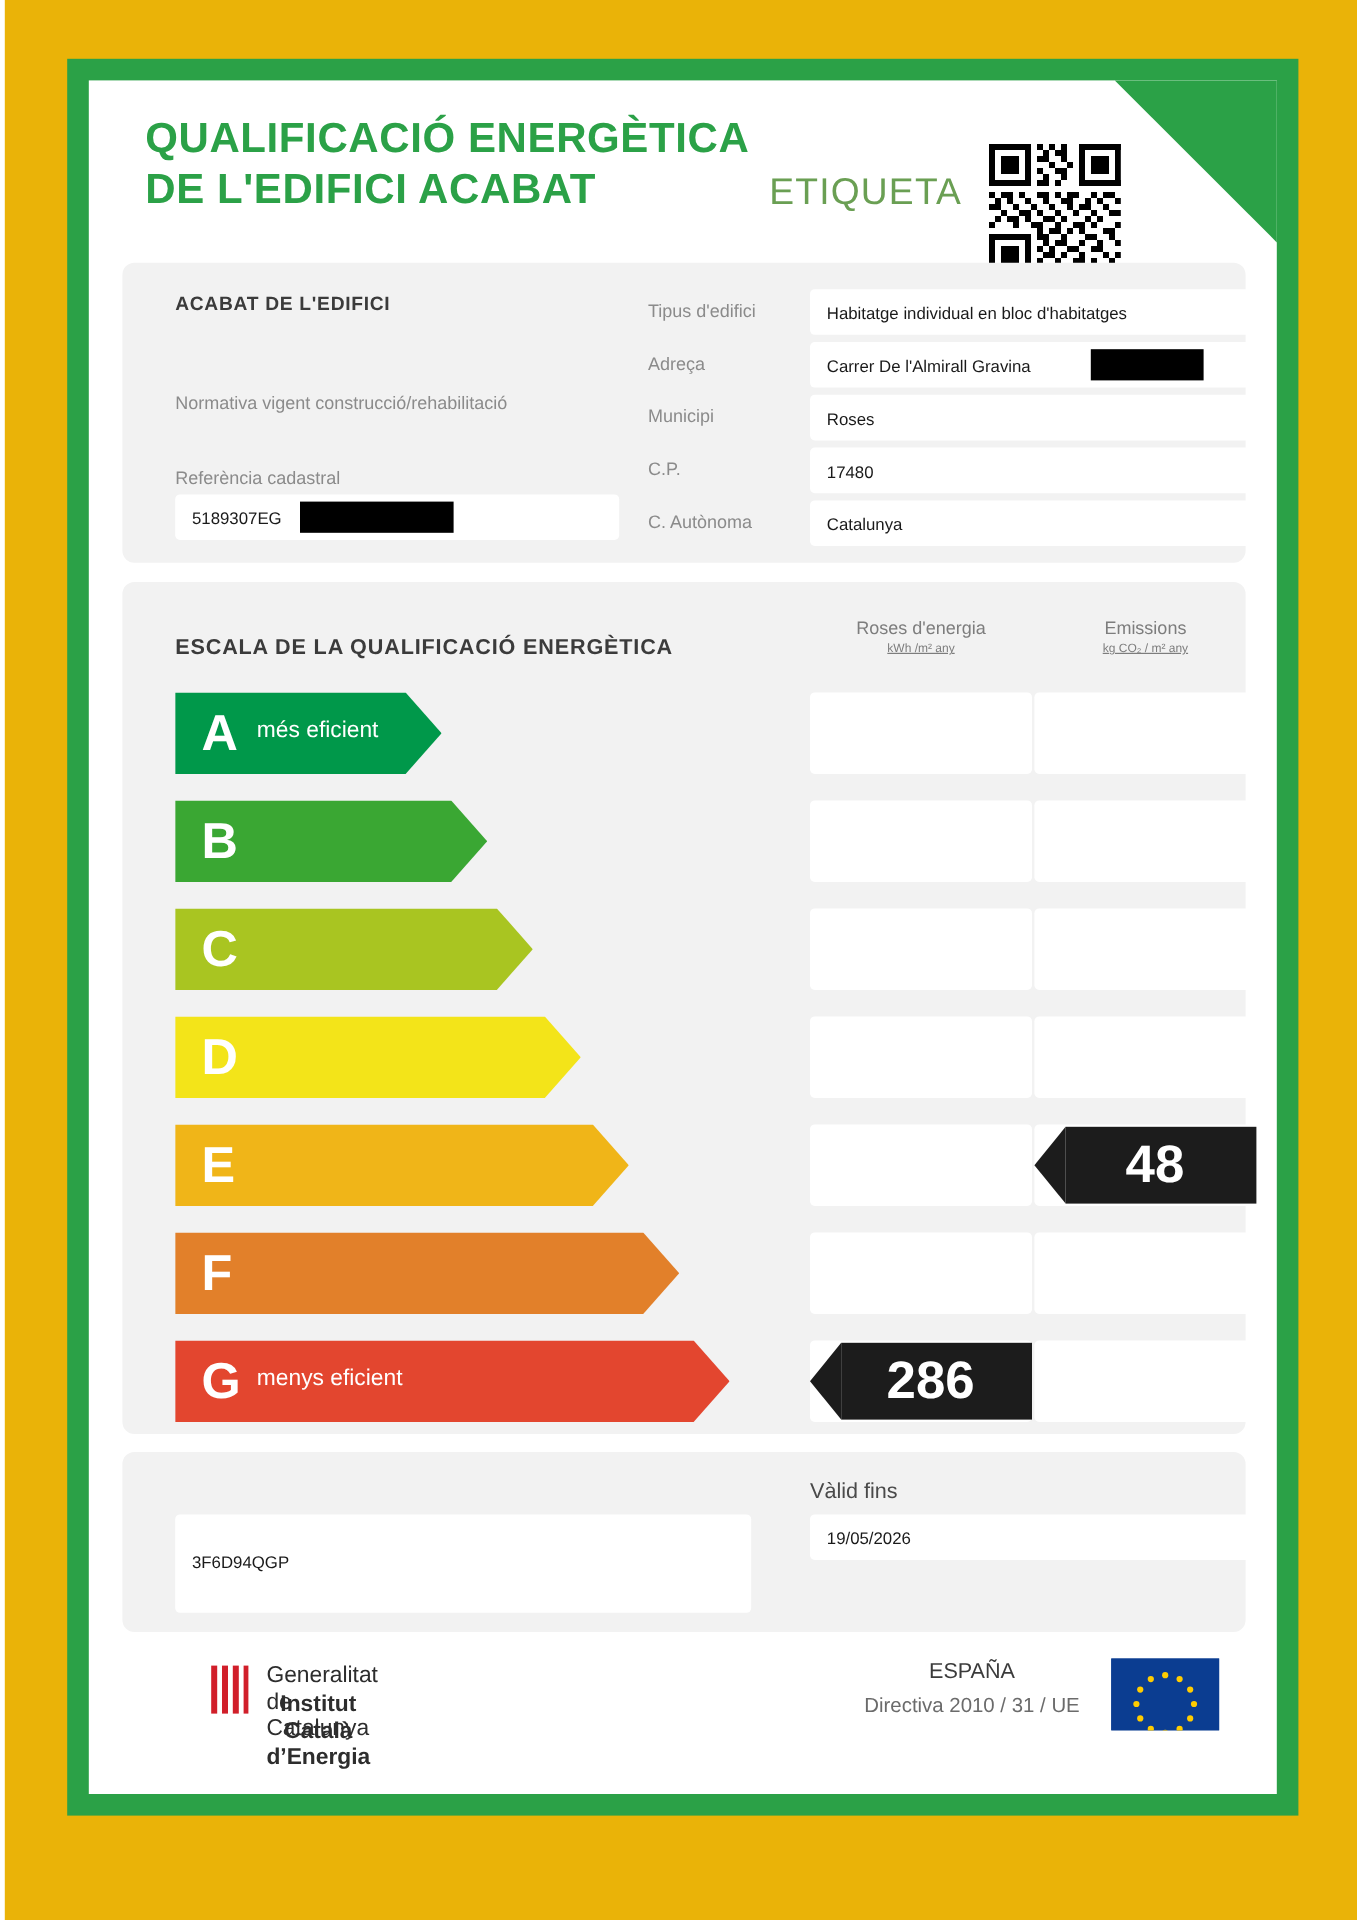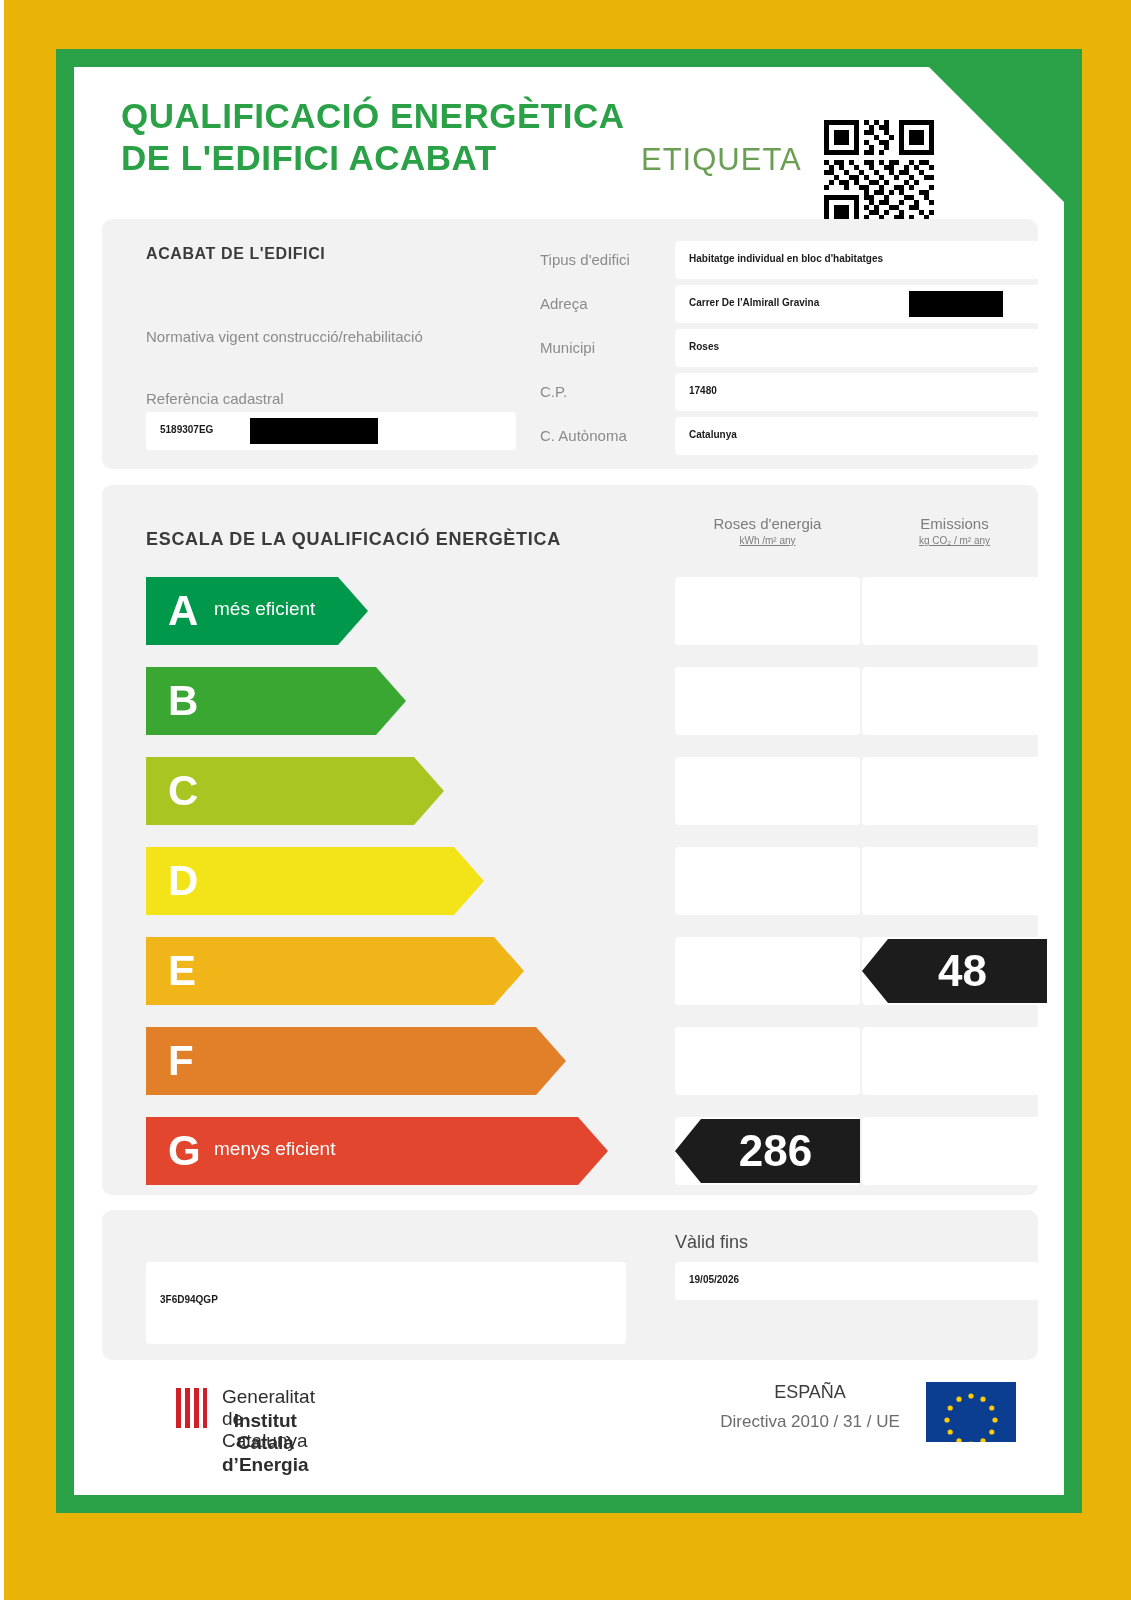--- a/index.html
+++ b/index.html
@@ -138,22 +138,22 @@
     color: #8b8b8b;
   }
   .field-box {
     position: absolute;
     background: #ffffff;
     border-radius: 4px;
     box-sizing: border-box;
   }
   .field-value {
     position: absolute;
-    font-size: 10px;
-    font-weight: bold;
+    font-size: 14px;
+    font-weight: normal;
     color: #1a1a1a;
     white-space: nowrap;
   }
   .redaction {
     position: absolute;
     background: #000000;
   }
 
   
   #panel-scale {

